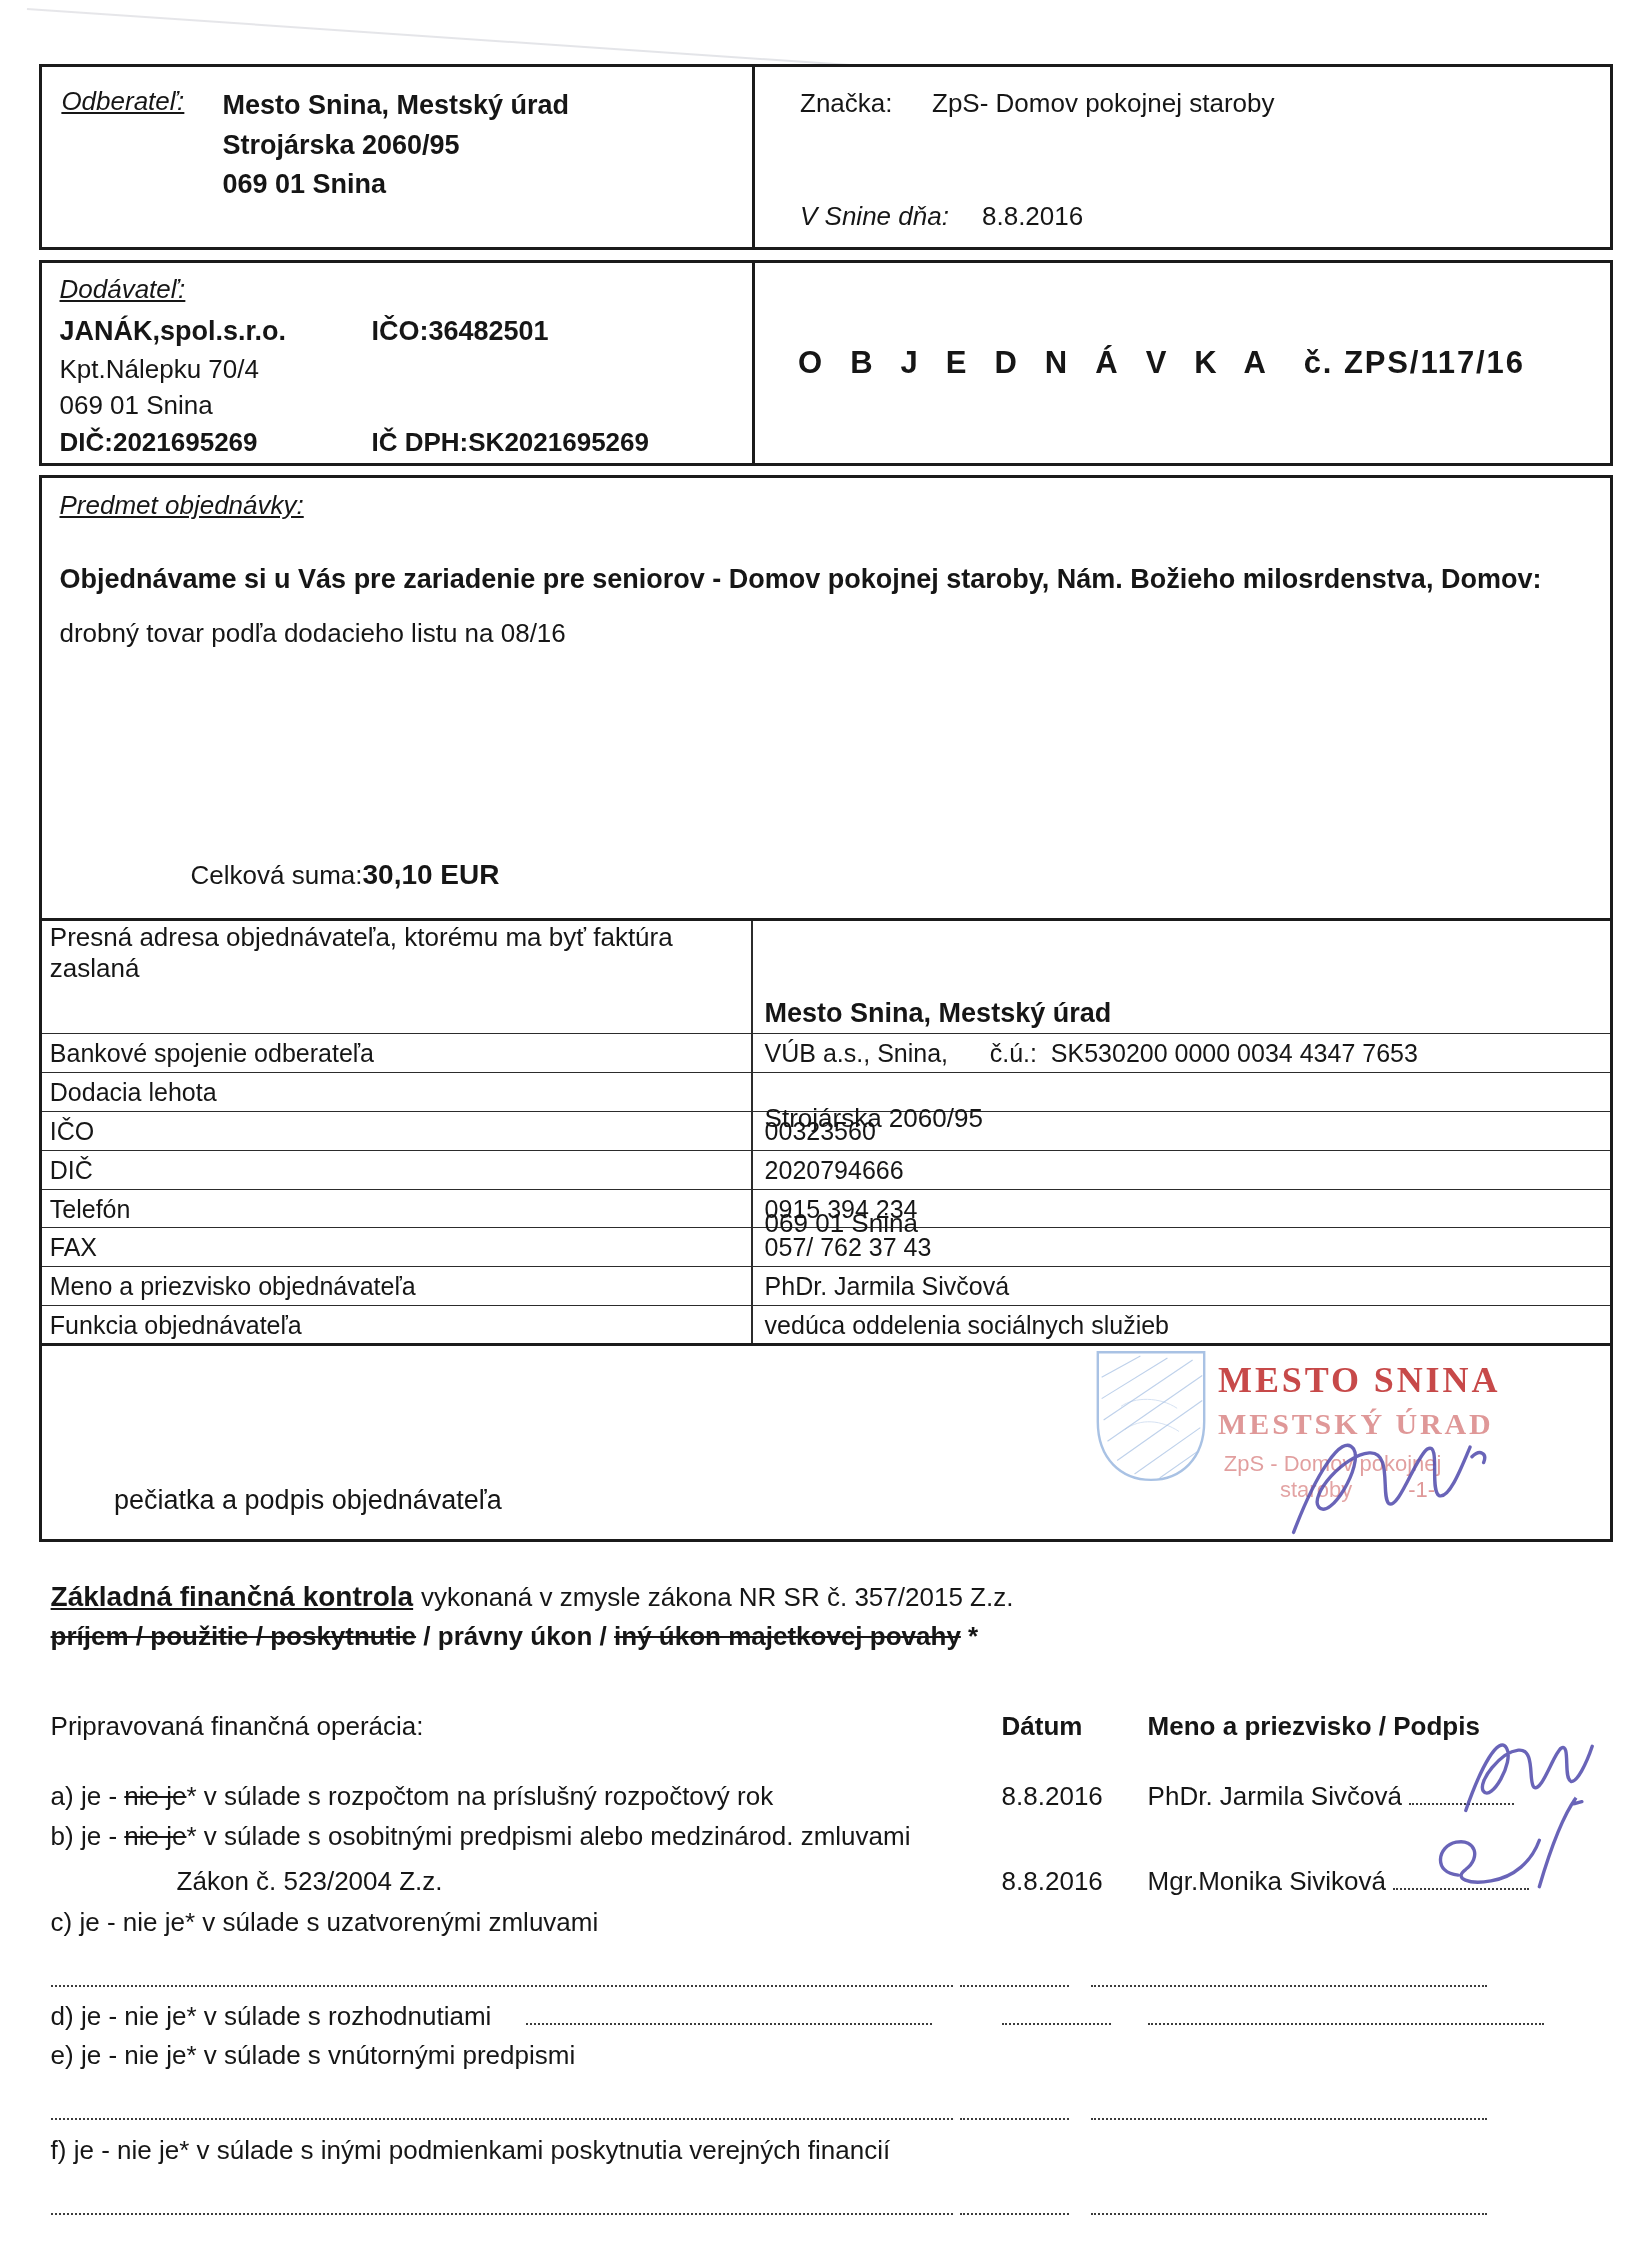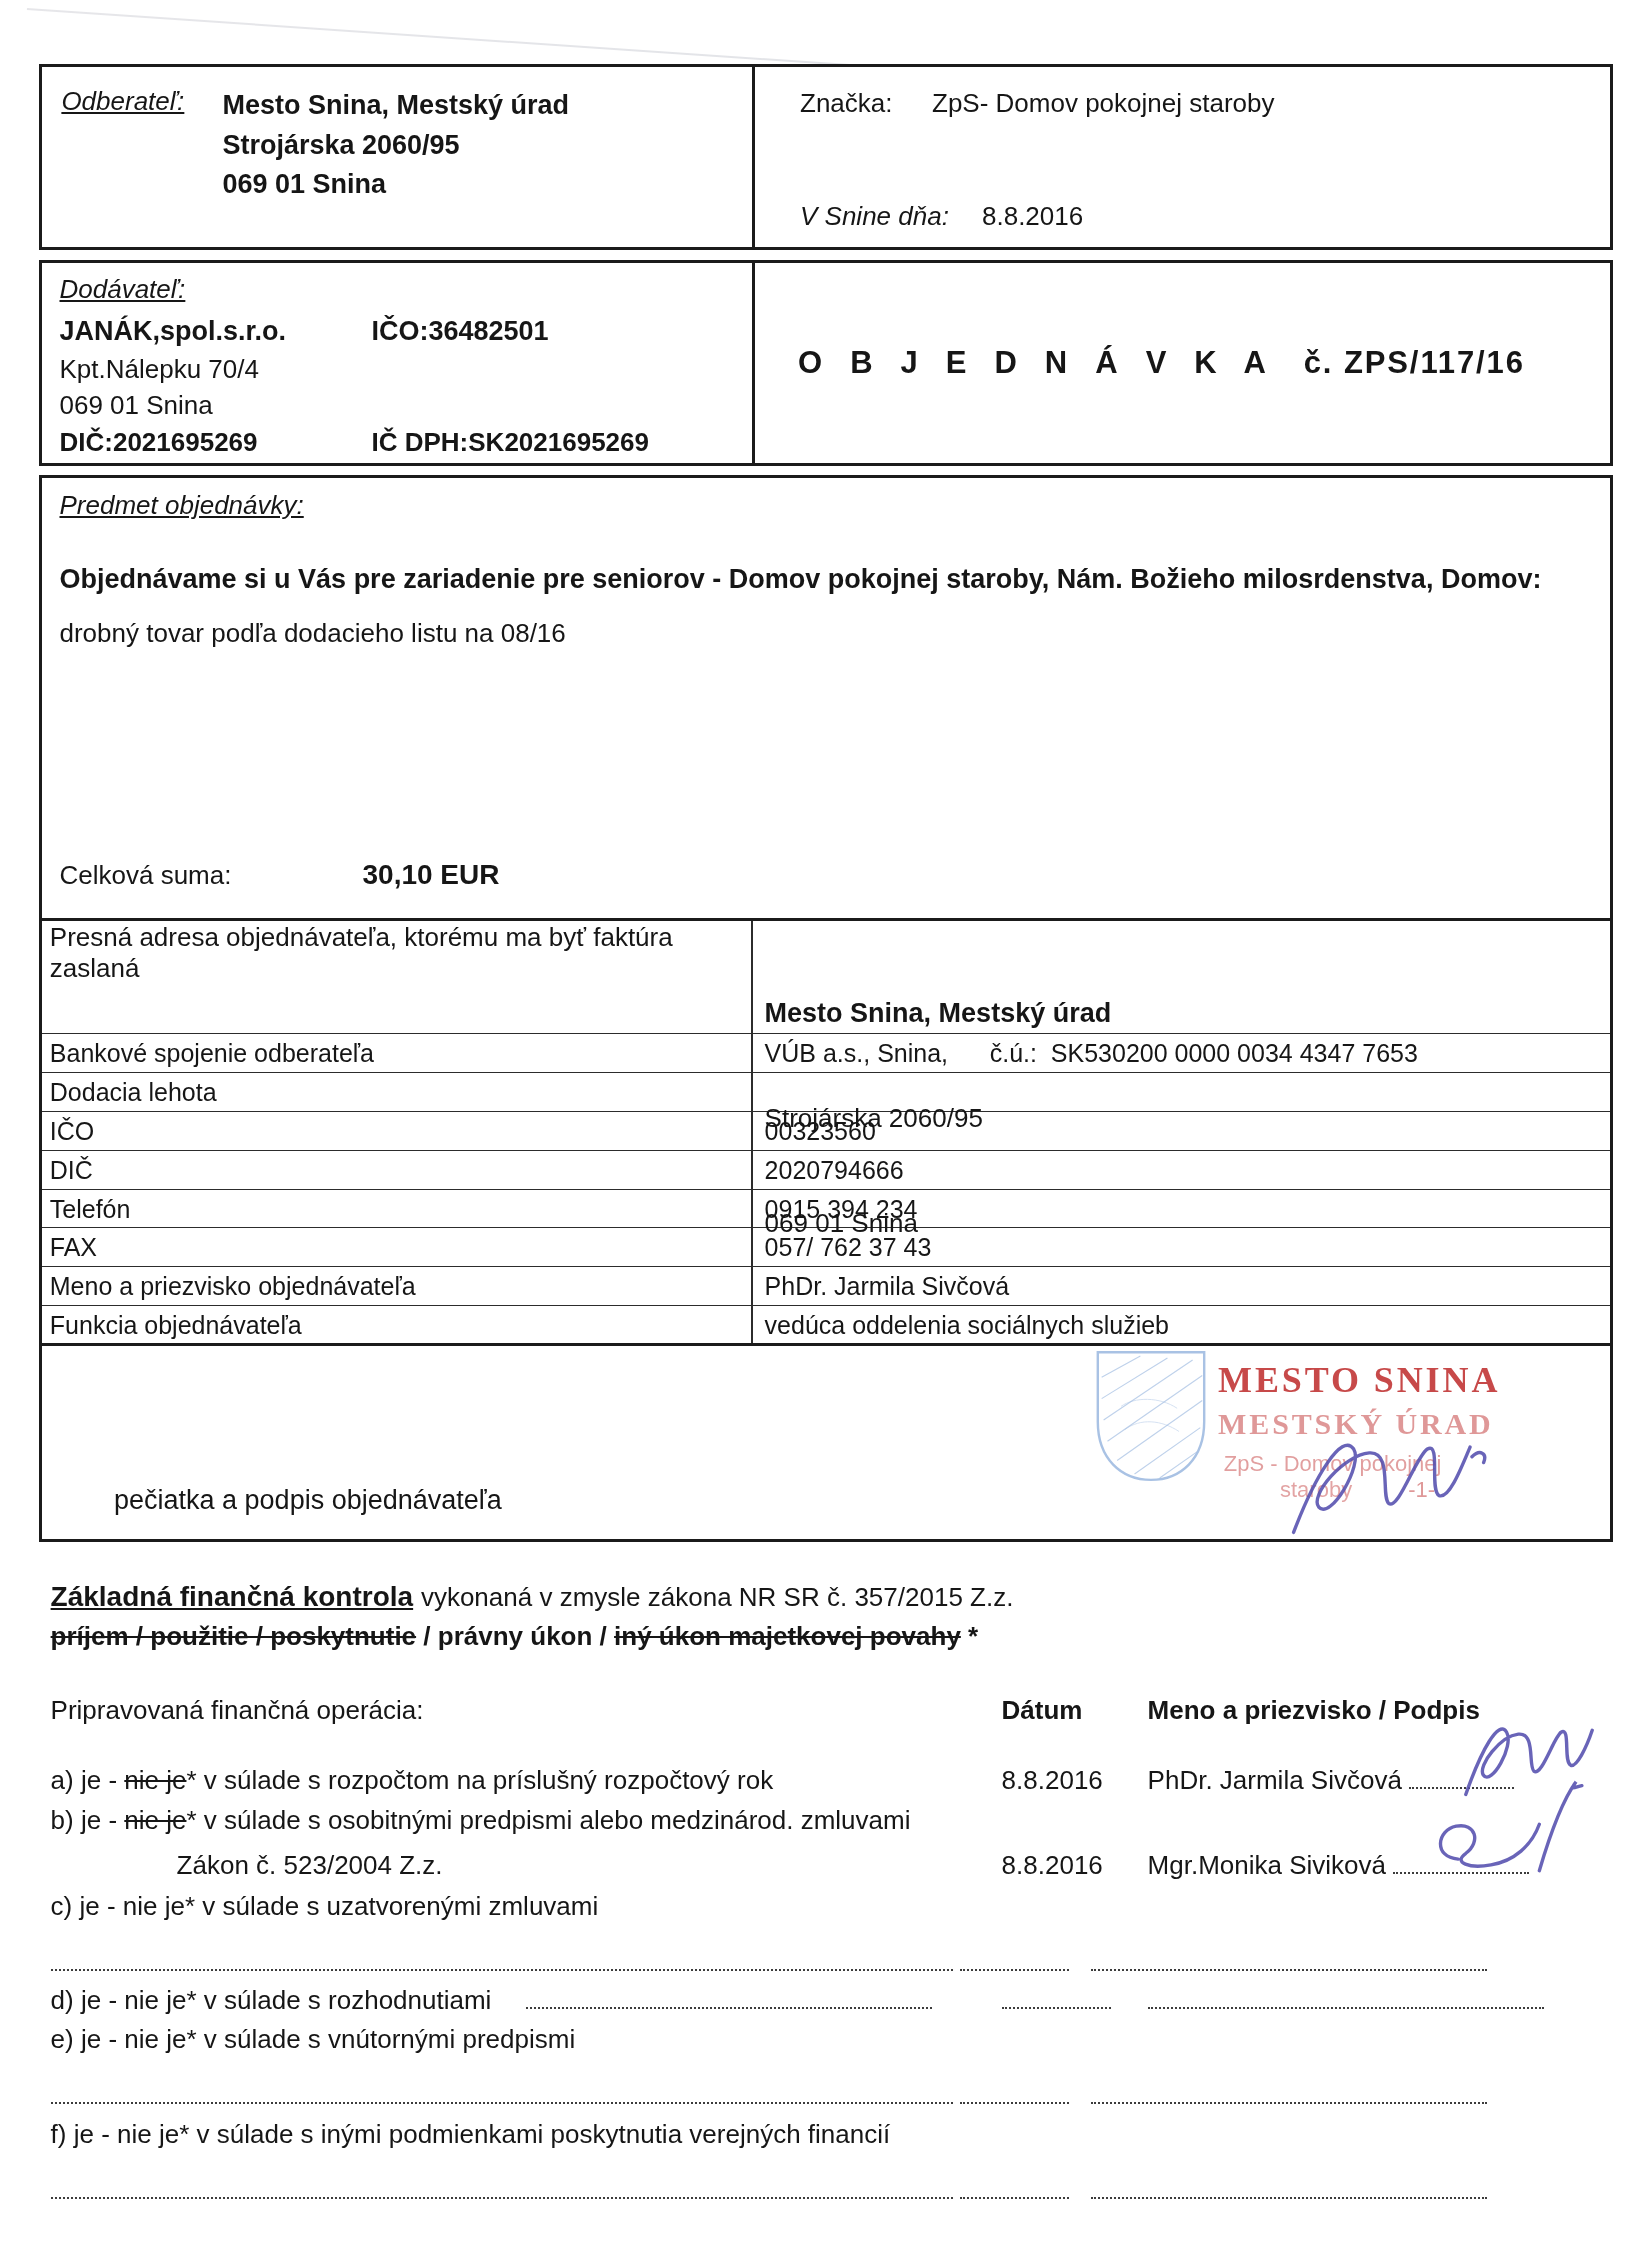--- a/index.html
+++ b/index.html
@@ -31,21 +31,21 @@
   .secB .cell-l{padding:11.6px 0 0 17.5px;}
   .twocol{display:flex;line-height:1.4;}
   .twocol .c1{width:312px;flex:0 0 312px;}
   .secB .cell-r{display:flex;align-items:center;padding-left:43px;}
   .ordttl{font-weight:bold;font-size:31px;letter-spacing:1.9px;}
   .ordttl .sp{letter-spacing:9.7px;}
   
   .secC{margin-top:9.7px;height:446px;padding:11.6px 17.5px;position:relative;}
   .secC .line1{margin-top:43px;font-weight:bold;font-size:27px;}
   .secC .line2{margin-top:23px;font-size:26px;}
-  .totalrow{position:absolute;left:17.5px;bottom:27px;display:flex;align-items:baseline;}
+  .totalrow{position:absolute;left:17.5px;bottom:27px;display:flex;align-items:baseline;text-align:right;}
   .totalrow .tl{font-size:26px;width:303px;}
   .totalrow .tv{font-weight:bold;font-size:28px;}
   
   .secD{margin-top:-3.9px;}
   .trow{display:flex;border-top:1.9px solid #2c2c2c;font-size:25px;}
   .trow:first-child{border-top:none;}
   .trow .tc-l{width:711px;flex:0 0 711px;border-right:2.9px solid #2c2c2c;box-sizing:border-box;
               padding:1.9px 9.7px 1.9px 7.8px;}
   .trow .tc-r{flex:1;padding:1.9px 9.7px 1.9px 11.6px;white-space:pre-wrap;}
   .rw{min-height:36px;line-height:34px;}
@@ -64,21 +64,21 @@
   .st5{font-size:22px;opacity:.45;display:inline-block;margin-left:56px;}
   .sigE{position:absolute;left:1238px;top:68px;}
   
   .control{margin-top:39px;padding-left:11.6px;font-size:26px;}
   .ctitle{font-size:28px;}
   .ctitle .tt{font-weight:bold;text-decoration:underline;}
   .ctitle .tr2{font-weight:normal;font-size:26px;}
   .strike{text-decoration:line-through;}
   .cline2{margin-top:7.8px;font-weight:bold;}
   .grow{display:grid;grid-template-columns:951px 146px 437px;align-items:baseline;}
-  .ghead{margin-top:43px;}
+  .ghead{margin-top:59px;}
   .ghead .h{font-weight:bold;}
   .mt40{margin-top:39px;}
   .mt26{margin-top:25px;}
   .mt10{margin-top:9.7px;}
   .mt8{margin-top:7.8px;}
   .dots{display:inline-block;border-bottom:2.9px dotted #3c3c3c;height:17.5px;vertical-align:baseline;}
   .d-l{width:902px;}
   .d-m{width:109px;margin-left:7.8px;}
   .d-r{width:396px;}
   .namecell{position:relative;white-space:nowrap;}

